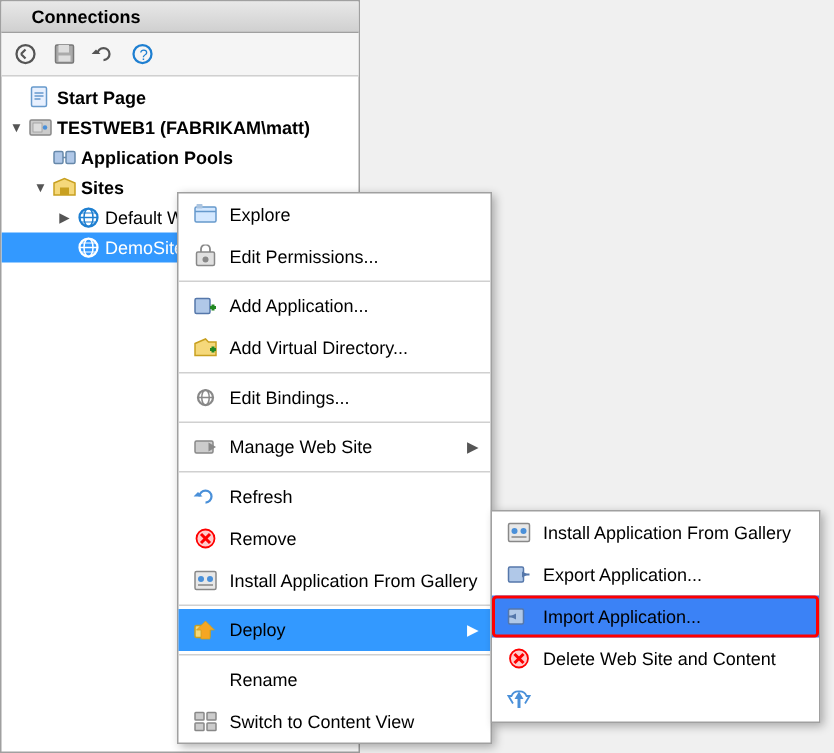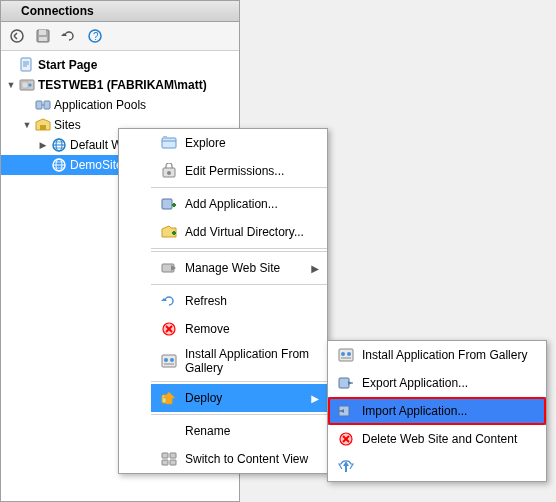--- a/index.html
+++ b/index.html
@@ -88,34 +88,33 @@
       flex-shrink: 0;
       font-size: 12px;
     }
 
     .item-label {
       font-size: 12px;
     }
 
     
     .indent-1 { padding-left: 4px; font-weight: bold; }
-    .indent-2 { padding-left: 20px; }
+    .indent-2 { padding-left: 20px; font-weight: bold; }
     .indent-3 { padding-left: 36px; }
 
     
     .context-menu {
       position: absolute;
       top: 128px;
       left: 118px;
       width: 210px;
       background: #fff;
       border: 1px solid #a0a0a0;
       box-shadow: 2px 2px 6px rgba(0,0,0,0.3);
       z-index: 10;
-      padding-left: 32px;
     }
 
     .menu-item {
       display: flex;
       align-items: center;
       padding: 4px 8px;
       cursor: pointer;
       position: relative;
     }
 
@@ -351,20 +350,30 @@
           <path d="M1 5 L8 2 L10 4 L15 4 L15 13 L1 13 Z" fill="#f5d87a" stroke="#c8a020" stroke-width="1"></path>
           <line x1="11" y1="9" x2="15" y2="9" stroke="#228822" stroke-width="2"></line>
           <line x1="13" y1="7" x2="13" y2="11" stroke="#228822" stroke-width="2"></line>
         </svg>
     </span>
     <span class="menu-label">Add Virtual Directory...</span>
   </div>
 
   <div class="menu-separator"></div>
 
+  <div class="menu-item">
+    <span class="menu-icon">
+      <svg width="16" height="16" viewBox="0 0 16 16">
+          <circle cx="8" cy="8" r="5" fill="none" stroke="#888" stroke-width="1.5"></circle>
+          <ellipse cx="8" cy="8" rx="2.5" ry="5" fill="none" stroke="#888" stroke-width="1"></ellipse>
+          <line x1="3" y1="8" x2="13" y2="8" stroke="#888" stroke-width="1"></line>
+        </svg>
+    </span>
+    <span class="menu-label">Edit Bindings...</span>
+  </div>
 
   <div class="menu-separator"></div>
 
   <div class="menu-item">
     <span class="menu-icon">
       <svg width="16" height="16" viewBox="0 0 16 16">
           <rect x="1" y="4" width="12" height="8" rx="1" fill="#ccc" stroke="#888" stroke-width="1"></rect>
           <polygon points="10,5 15,8 10,11" fill="#888"></polygon>
         </svg>
     </span>

